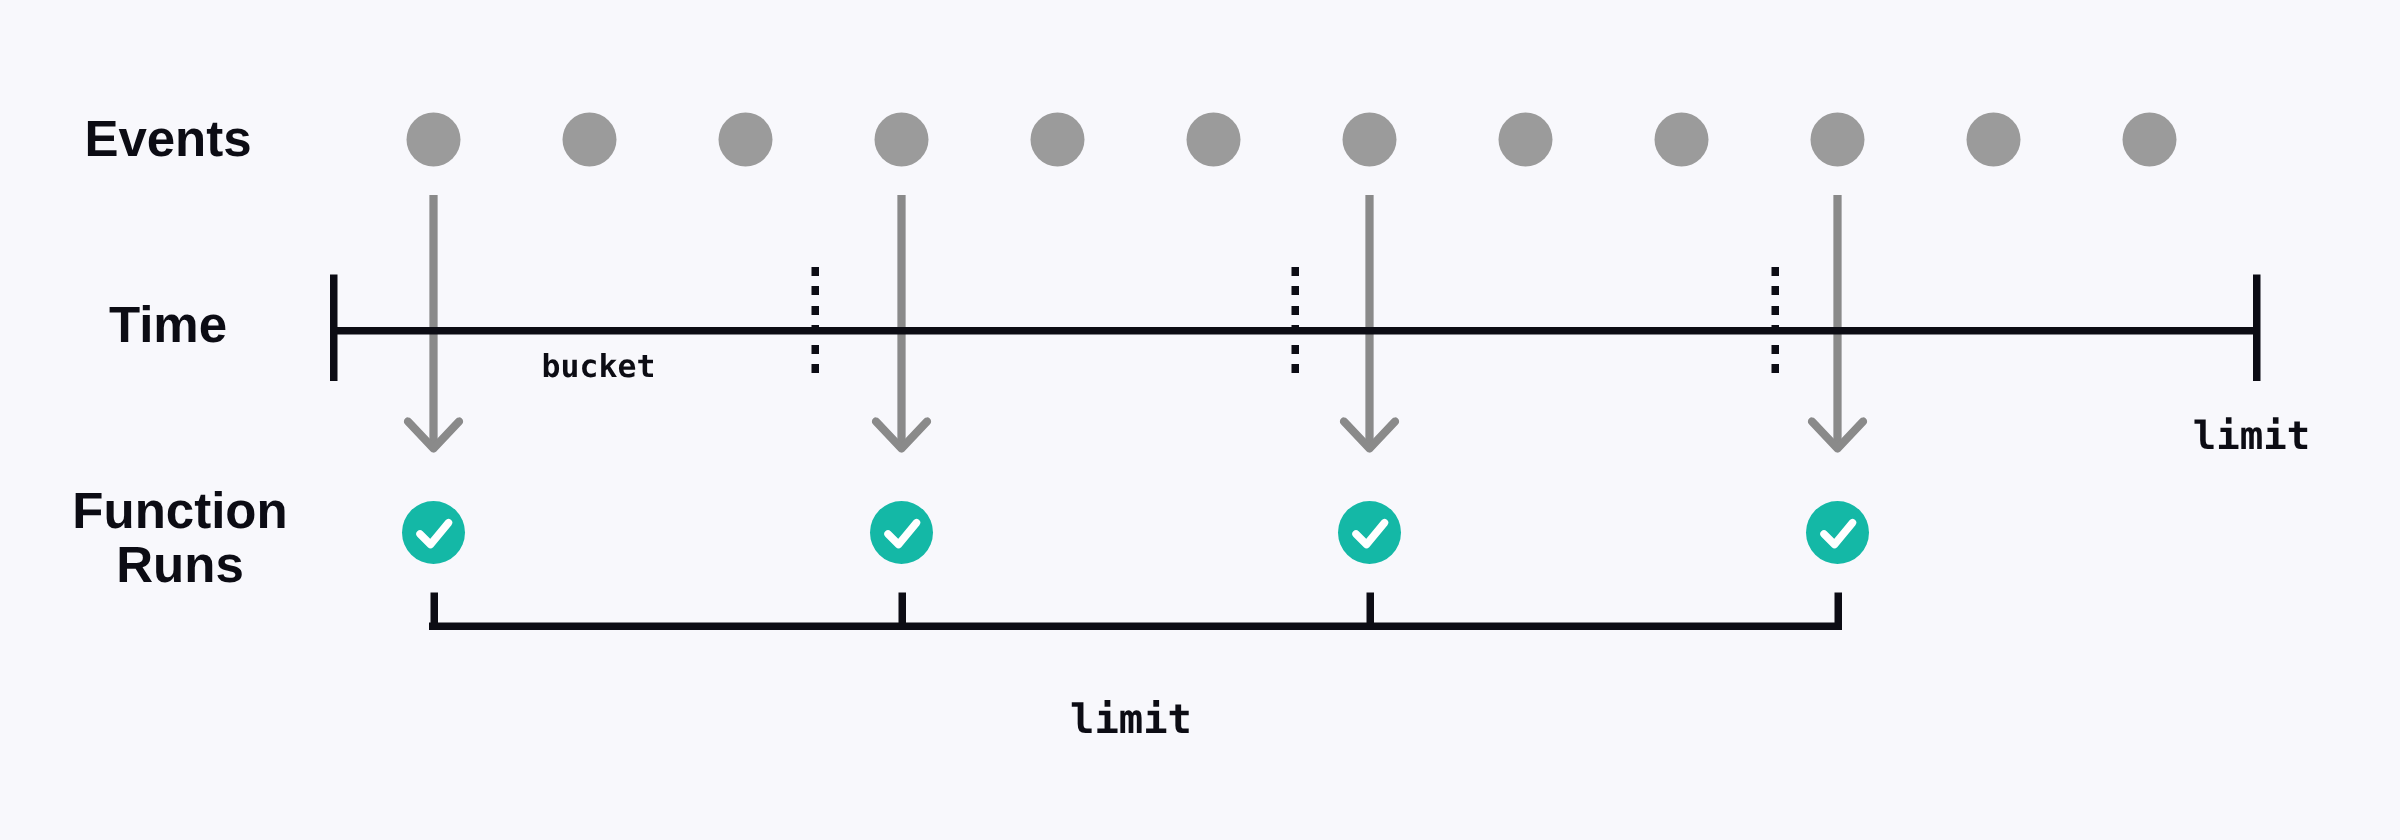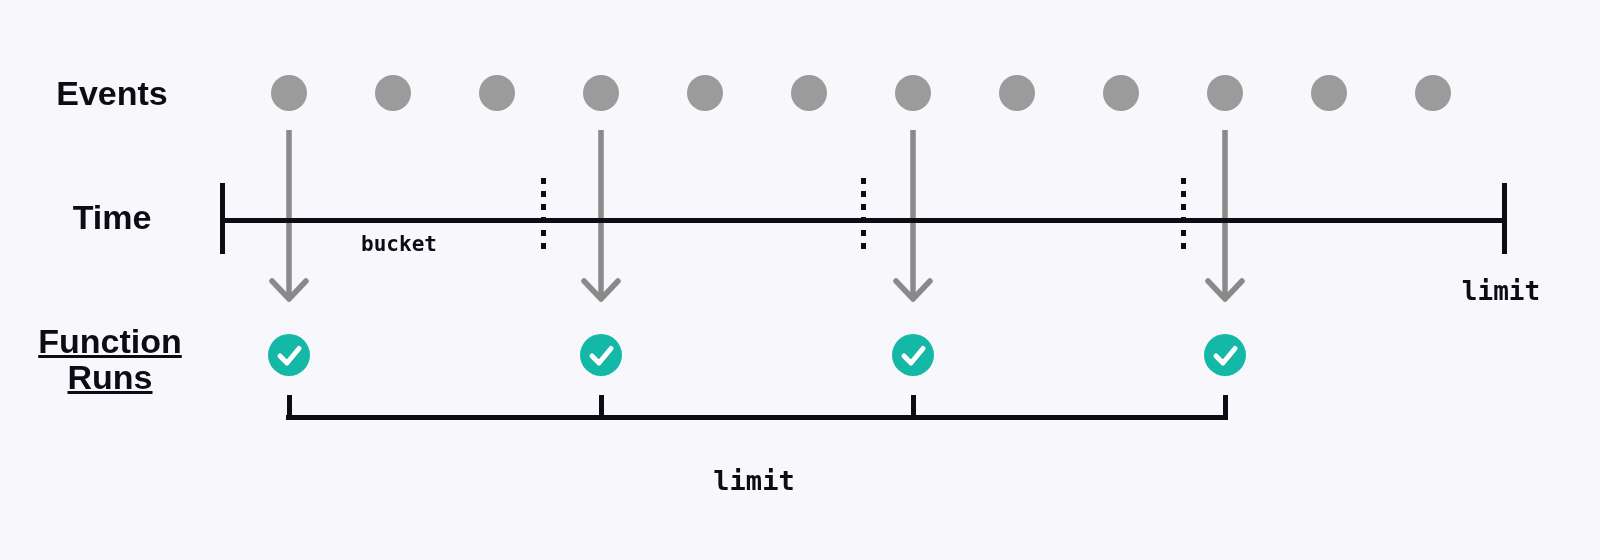--- a/index.html
+++ b/index.html
@@ -67,21 +67,21 @@
 </style>
 </head>
 <body>
 
 <div class="canvas">
 
   <div class="abs center-xy row-label" style="left:112px; top:93px;">Events</div>
 
   <div class="abs center-xy row-label" style="left:112px; top:217px;">Time</div>
 
-  <div class="abs center-xy row-label" style="left:110px; top:359px;text-decoration:underline;">Function
+  <div class="abs center-xy row-label" style="left:120px; top:359px;">Function
 Runs</div>
 
   <div id="dots-layer">
       <div class="abs event-dot" style="left: 271px; top: 75px;"></div>
       <div class="abs event-dot" style="left: 375px; top: 75px;"></div>
       <div class="abs event-dot" style="left: 479px; top: 75px;"></div>
       <div class="abs event-dot" style="left: 583px; top: 75px;"></div>
       <div class="abs event-dot" style="left: 687px; top: 75px;"></div>
       <div class="abs event-dot" style="left: 791px; top: 75px;"></div>
       <div class="abs event-dot" style="left: 895px; top: 75px;"></div>

